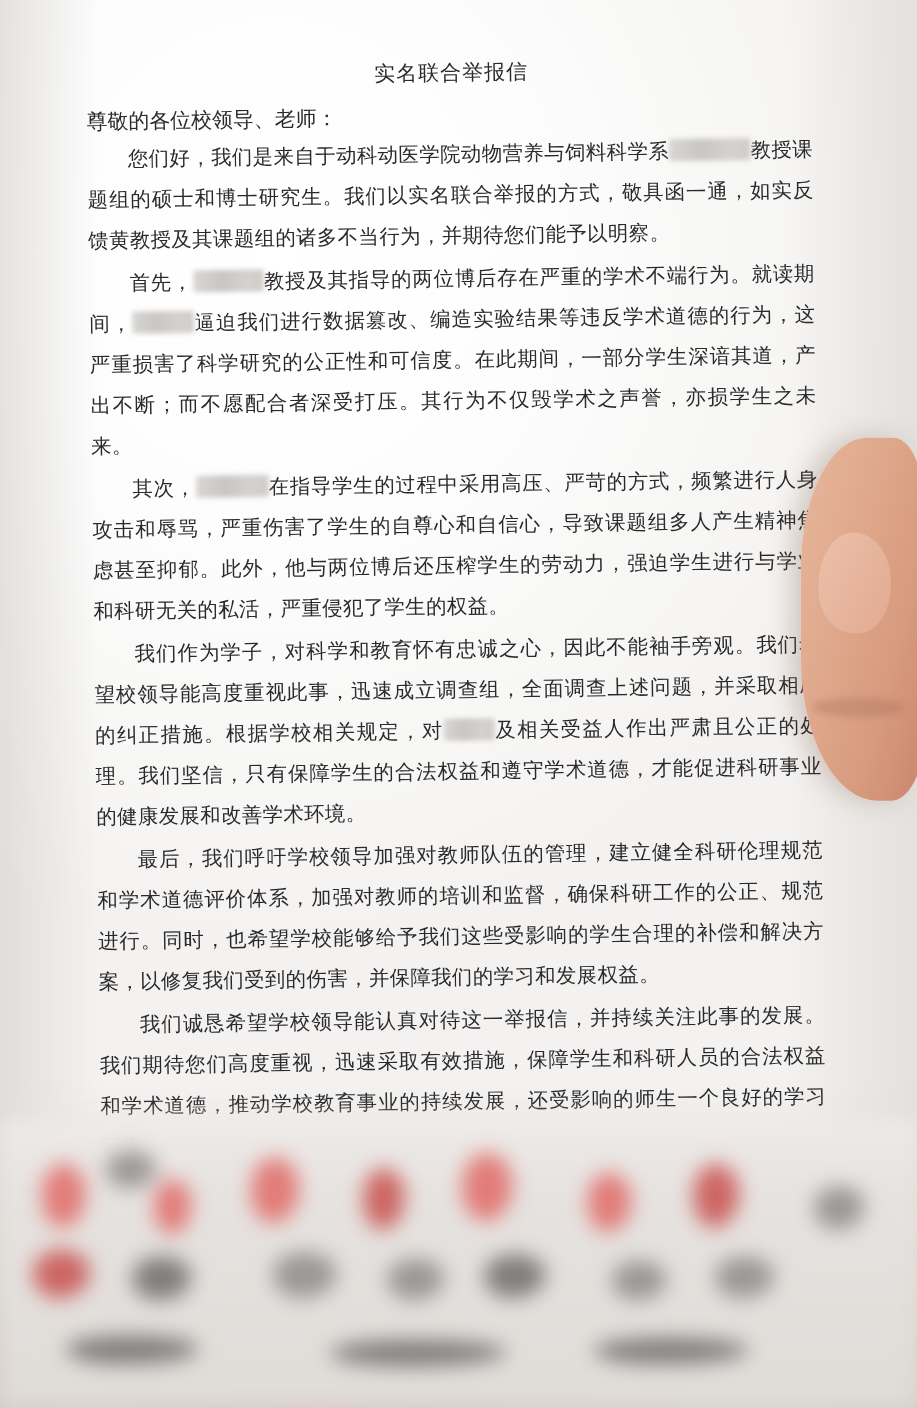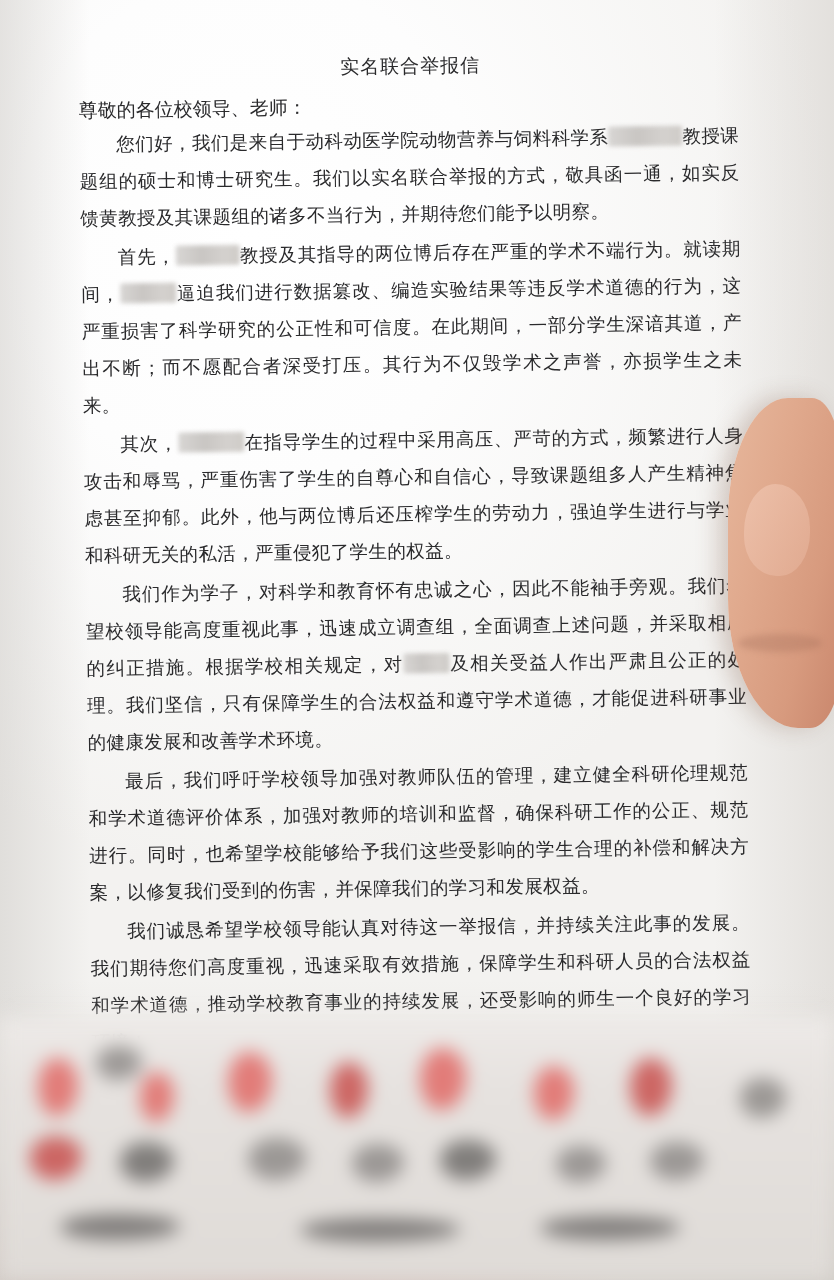--- a/index.html
+++ b/index.html
@@ -16,21 +16,20 @@
   }
 
   
   .photo {
     position: absolute;
     inset: 0;
     background:
       radial-gradient(ellipse 70% 50% at 30% 18%, #ffffff 0%, #fdfdfd 40%, #f3f2f0 100%),
       linear-gradient(160deg, #fbfbfb 0%, #f7f6f4 45%, #eeedea 100%);
     overflow: hidden;
-    font-family: Liberation Mono, monospace;
   }
   
   .paper-shade-bottom {
     position: absolute;
     left: 0; right: 0; bottom: 0;
     height: 300px;
     background: linear-gradient(to bottom, rgba(225,222,218,0) 0%, rgba(222,218,213,.55) 45%, rgba(205,200,194,.8) 100%);
     pointer-events: none;
   }
   .paper-shade-left {

